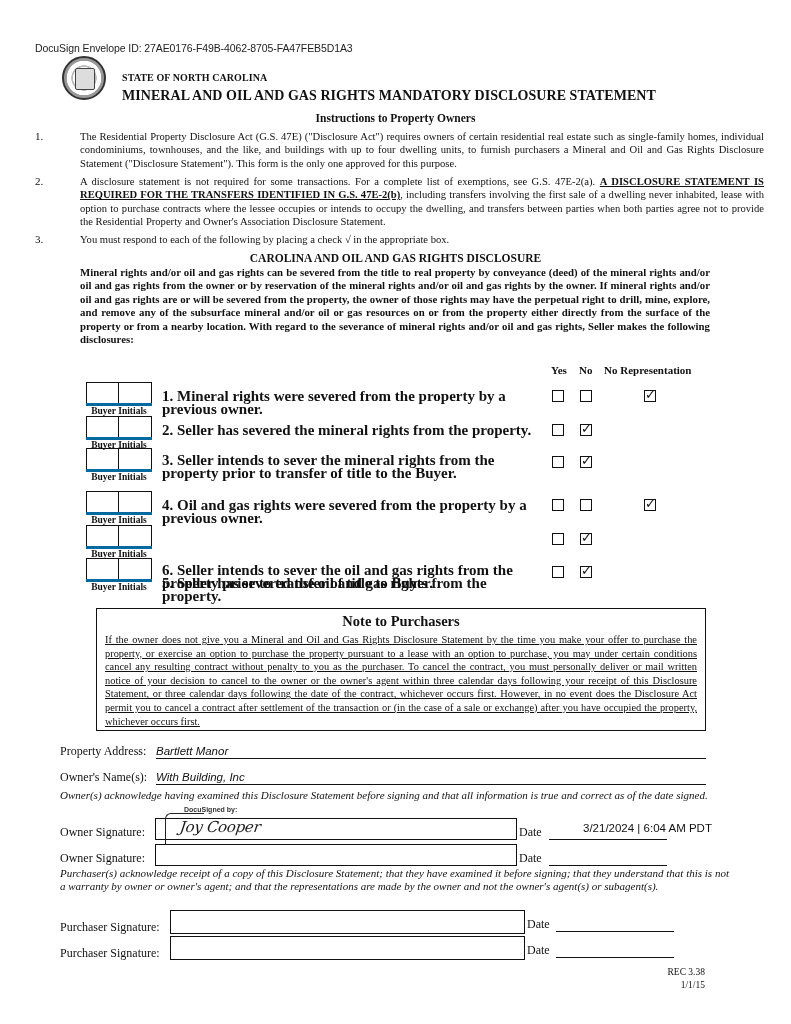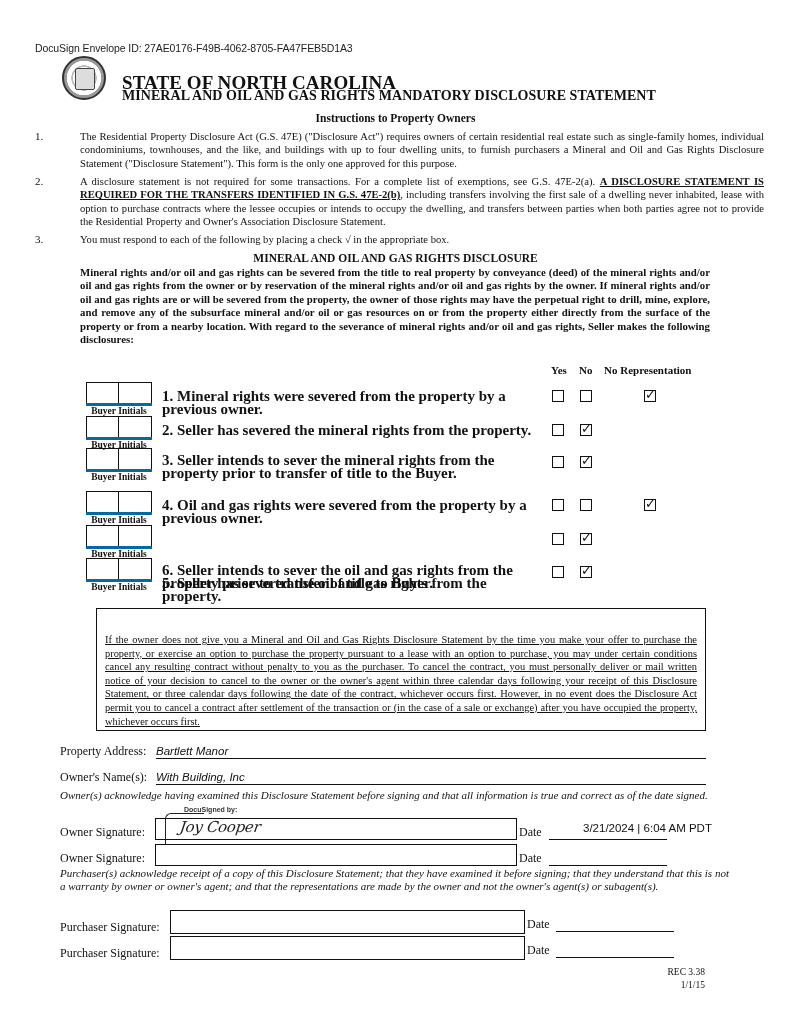--- a/index.html
+++ b/index.html
@@ -3,21 +3,21 @@
 <meta charset="utf-8">
 <style>
   html, body { margin: 0; padding: 0; background: #ffffff; }
   body { width: 791px; height: 1024px; position: relative; overflow: hidden;
          font-family: "Liberation Serif", "DejaVu Serif", serif; color: #111; }
   .abs { position: absolute; }
   .envelope { left: 35px; top: 42px; font-family: "Liberation Sans", "DejaVu Sans", sans-serif; font-size: 10.5px; color: #222; letter-spacing: -0.1px; }
   .seal { left: 62px; top: 56px; width: 44px; height: 44px; border-radius: 50%; border: 2px solid #333;
           box-sizing: border-box; background: radial-gradient(circle, #fff 0 38%, #bbb 40% 44%, #fff 46% 60%, #999 62% 100%); }
   .seal-inner { position: absolute; left: 11px; top: 10px; width: 18px; height: 20px; border: 1px solid #444; border-radius: 2px; background: #ddd; }
-  .title1 { left: 122px; top: 72px; font-size: 19px; font-weight: bold; letter-spacing: 0.1px; }
+  .title1 { left: 122px; top: 72px; font-size: 10px; font-weight: bold; letter-spacing: 0.1px; }
   .title2 { left: 122px; top: 88px; font-size: 14px; font-weight: bold; letter-spacing: 0.05px; }
   .instr-head { left: 0; width: 791px; top: 112px; text-align: center; font-size: 11.5px; font-weight: bold; }
   .num { font-size: 11px; }
   .para { font-size: 10.6px; line-height: 13.3px; text-align: justify; }
   .ol-item { left: 35px; width: 720px; }
   .ol-item .n { position: absolute; left: 0; top: 0; }
   .ol-item .t { position: absolute; left: 45px; width: 684px; }
   .u { text-decoration: underline; font-weight: bold; }
   .sec-head { left: 0; width: 791px; top: 252px; text-align: center; font-size: 11.5px; font-weight: bold; }
   .bold-para { left: 80px; top: 266px; width: 630px; font-size: 10.8px; line-height: 13.4px; font-weight: bold; text-align: justify; }
@@ -67,21 +67,21 @@
 </div>
 <div class="abs ol-item para" style="top:175px;height:54px;">
   <span class="n num">2.</span>
   <span class="t"><span>A disclosure statement is not required for some transactions. For a complete list of exemptions, see G.S. 47E-2(a). </span><span class="u">A DISCLOSURE STATEMENT IS REQUIRED FOR THE TRANSFERS IDENTIFIED IN G.S. 47E-2(b)</span><span>, including transfers involving the first sale of a dwelling never inhabited, lease with option to purchase contracts where the lessee occupies or intends to occupy the dwelling, and transfers between parties when both parties agree not to provide the Residential Property and Owner's Association Disclosure Statement.</span></span>
 </div>
 <div class="abs ol-item para" style="top:233px;height:14px;">
   <span class="n num">3.</span>
   <span class="t">You must respond to each of the following by placing a check √ in the appropriate box.</span>
 </div>
 
-<div class="abs sec-head">MINERAL AND OIL AND GAS RIGHTS DISCLOSURE</div>
+<div class="abs sec-head">CAROLINA AND OIL AND GAS RIGHTS DISCLOSURE</div>
 <div class="abs bold-para">Mineral rights and/or oil and gas rights can be severed from the title to real property by conveyance (deed) of the mineral rights and/or oil and gas rights from the owner or by reservation of the mineral rights and/or oil and gas rights by the owner. If mineral rights and/or oil and gas rights are or will be severed from the property, the owner of those rights may have the perpetual right to drill, mine, explore, and remove any of the subsurface mineral and/or oil or gas resources on or from the property either directly from the surface of the property or from a nearby location. With regard to the severance of mineral rights and/or oil and gas rights, Seller makes the following disclosures:</div>
 
 <div class="abs col-head" style="left:551px;">Yes</div>
 <div class="abs col-head" style="left:579px;">No</div>
 <div class="abs col-head" style="left:604px;">No Representation</div>
 
 <div id="questions">
     <div>
       <div class="abs init-wrap" style="top: 382px;">
         <div class="init-boxes"></div>
@@ -134,20 +134,21 @@
         <div class="init-boxes"></div>
         <div class="init-label">Buyer Initials</div>
       </div>
       <div class="abs q-text" style="top: 564px;">6. Seller intends to sever the oil and gas rights from the property prior to transfer of title to Buyer.</div>
       <div class="abs cb" style="left: 552px; top: 566px;"></div>
       <div class="abs cb checked" style="left: 580px; top: 566px;"></div>
     </div>
   </div>
 
 <div class="abs note-box">
+  <div class="abs note-title">Note to Purchasers</div>
   <div class="abs note-body">If the owner does not give you a Mineral and Oil and Gas Rights Disclosure Statement by the time you make your offer to purchase the property, or exercise an option to purchase the property pursuant to a lease with an option to purchase, you may under certain conditions cancel any resulting contract without penalty to you as the purchaser. To cancel the contract, you must personally deliver or mail written notice of your decision to cancel to the owner or the owner's agent within three calendar days following your receipt of this Disclosure Statement, or three calendar days following the date of the contract, whichever occurs first. However, in no event does the Disclosure Act permit you to cancel a contract after settlement of the transaction or (in the case of a sale or exchange) after you have occupied the property, whichever occurs first.</div>
 </div>
 
 <div class="abs field-label" style="left:60px;top:744px;">Property Address:</div>
 <div class="abs field-line" style="left:156px;top:744px;width:550px;">
   <span class="field-val">Bartlett Manor</span>
 </div>
 
 <div class="abs field-label" style="left:60px;top:770px;">Owner's Name(s):</div>
 <div class="abs field-line" style="left:156px;top:770px;width:550px;">

